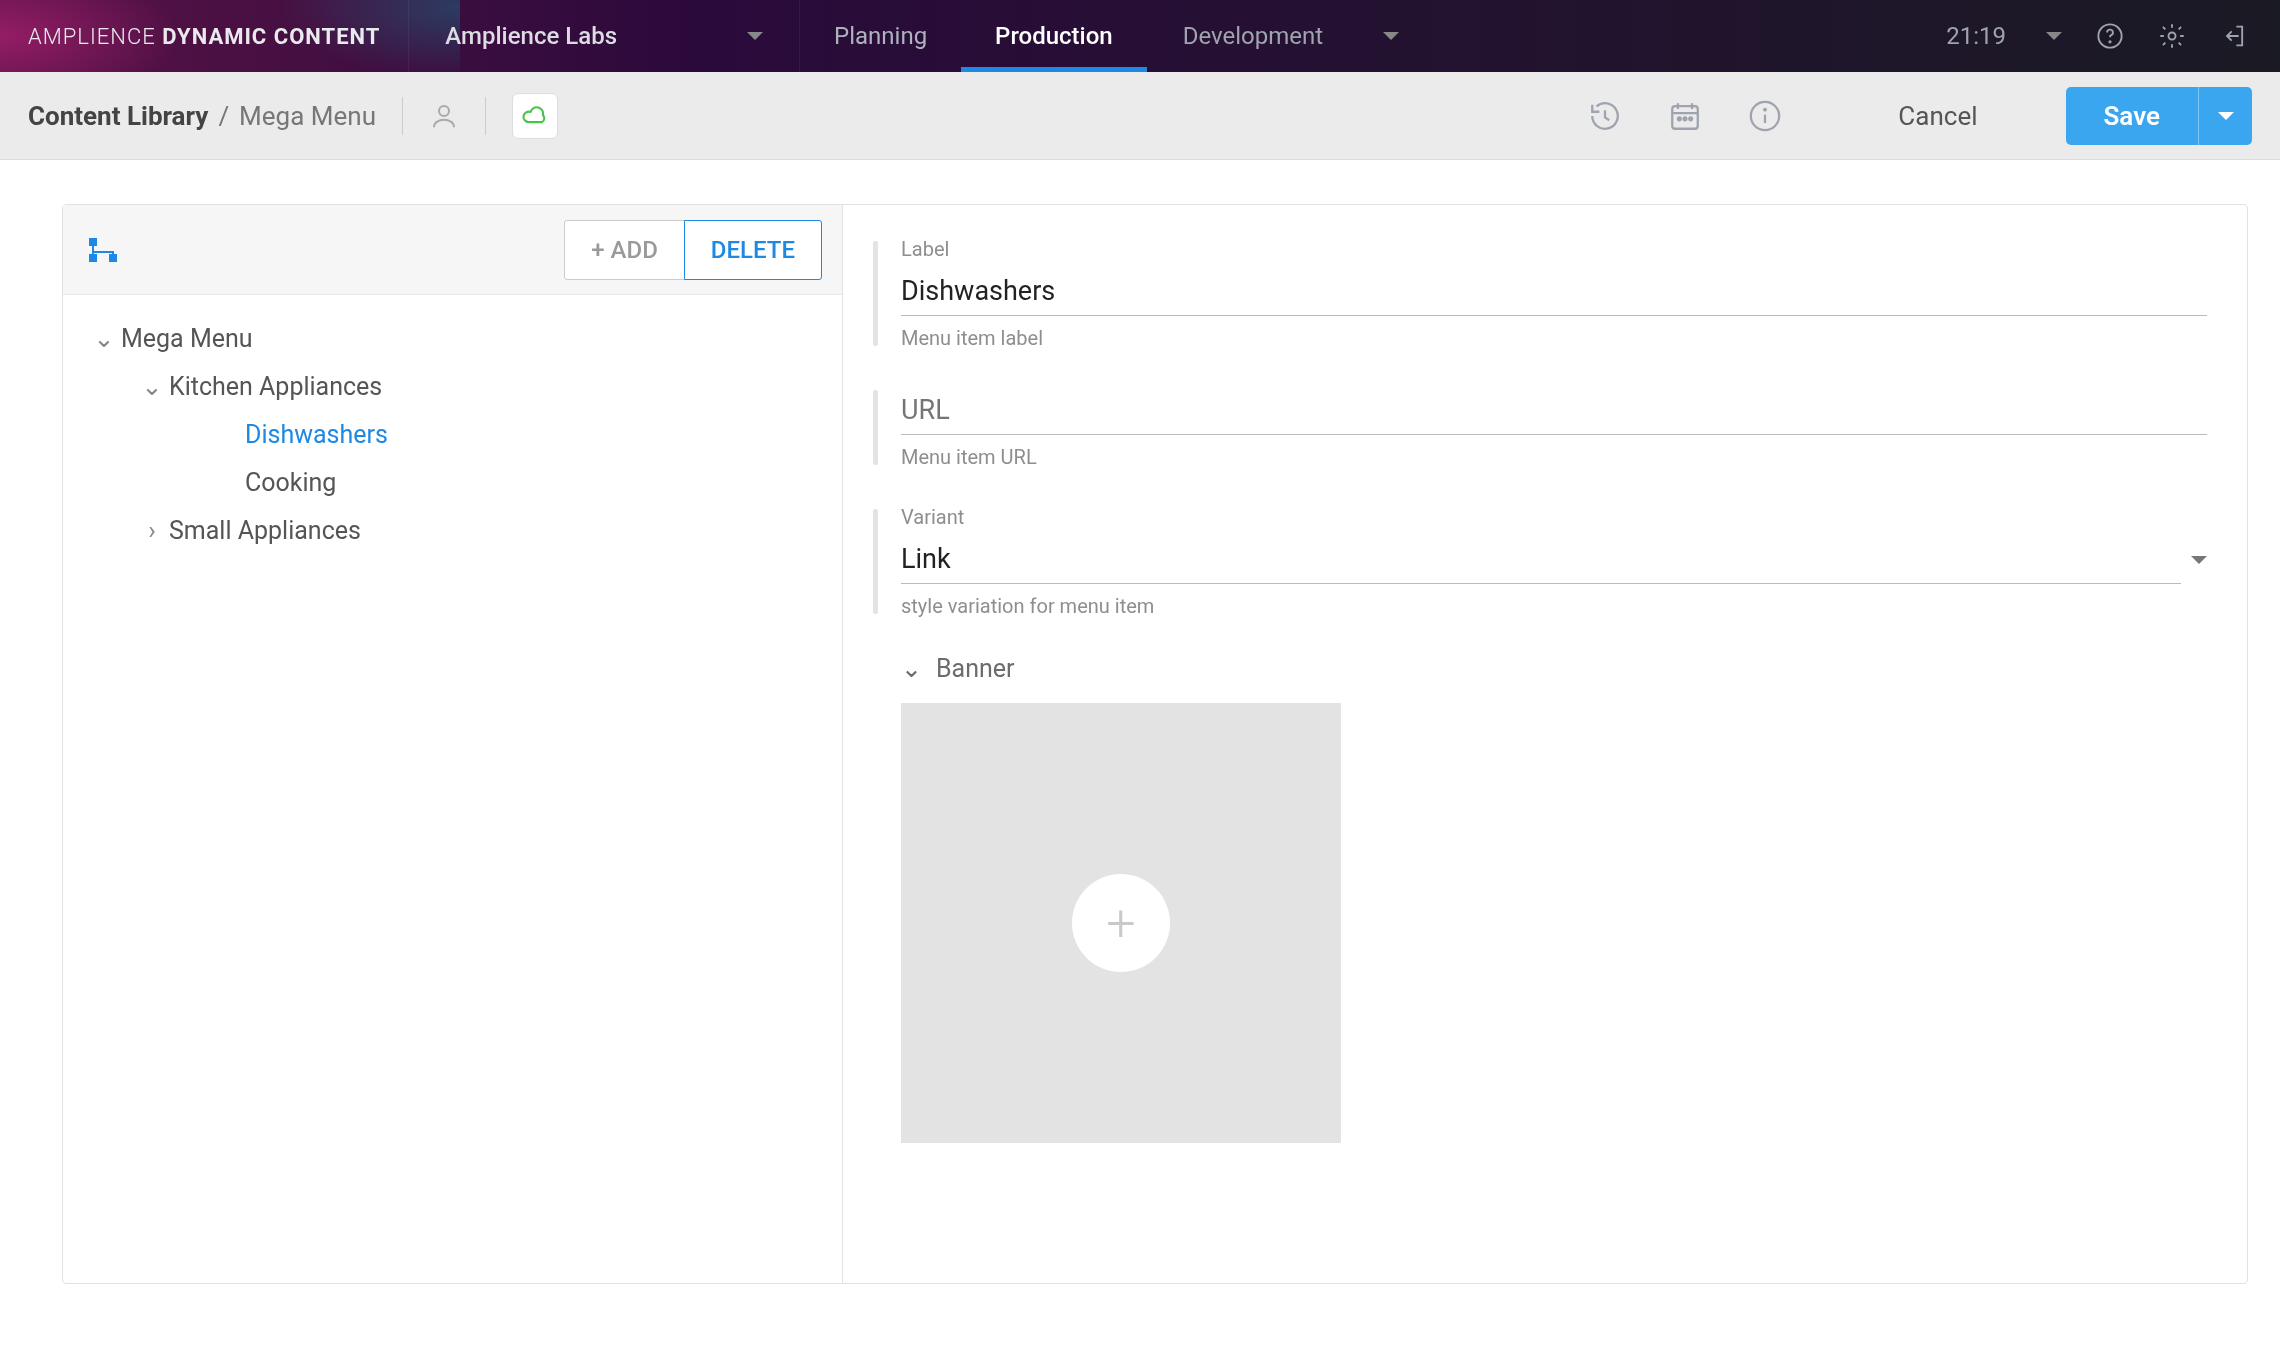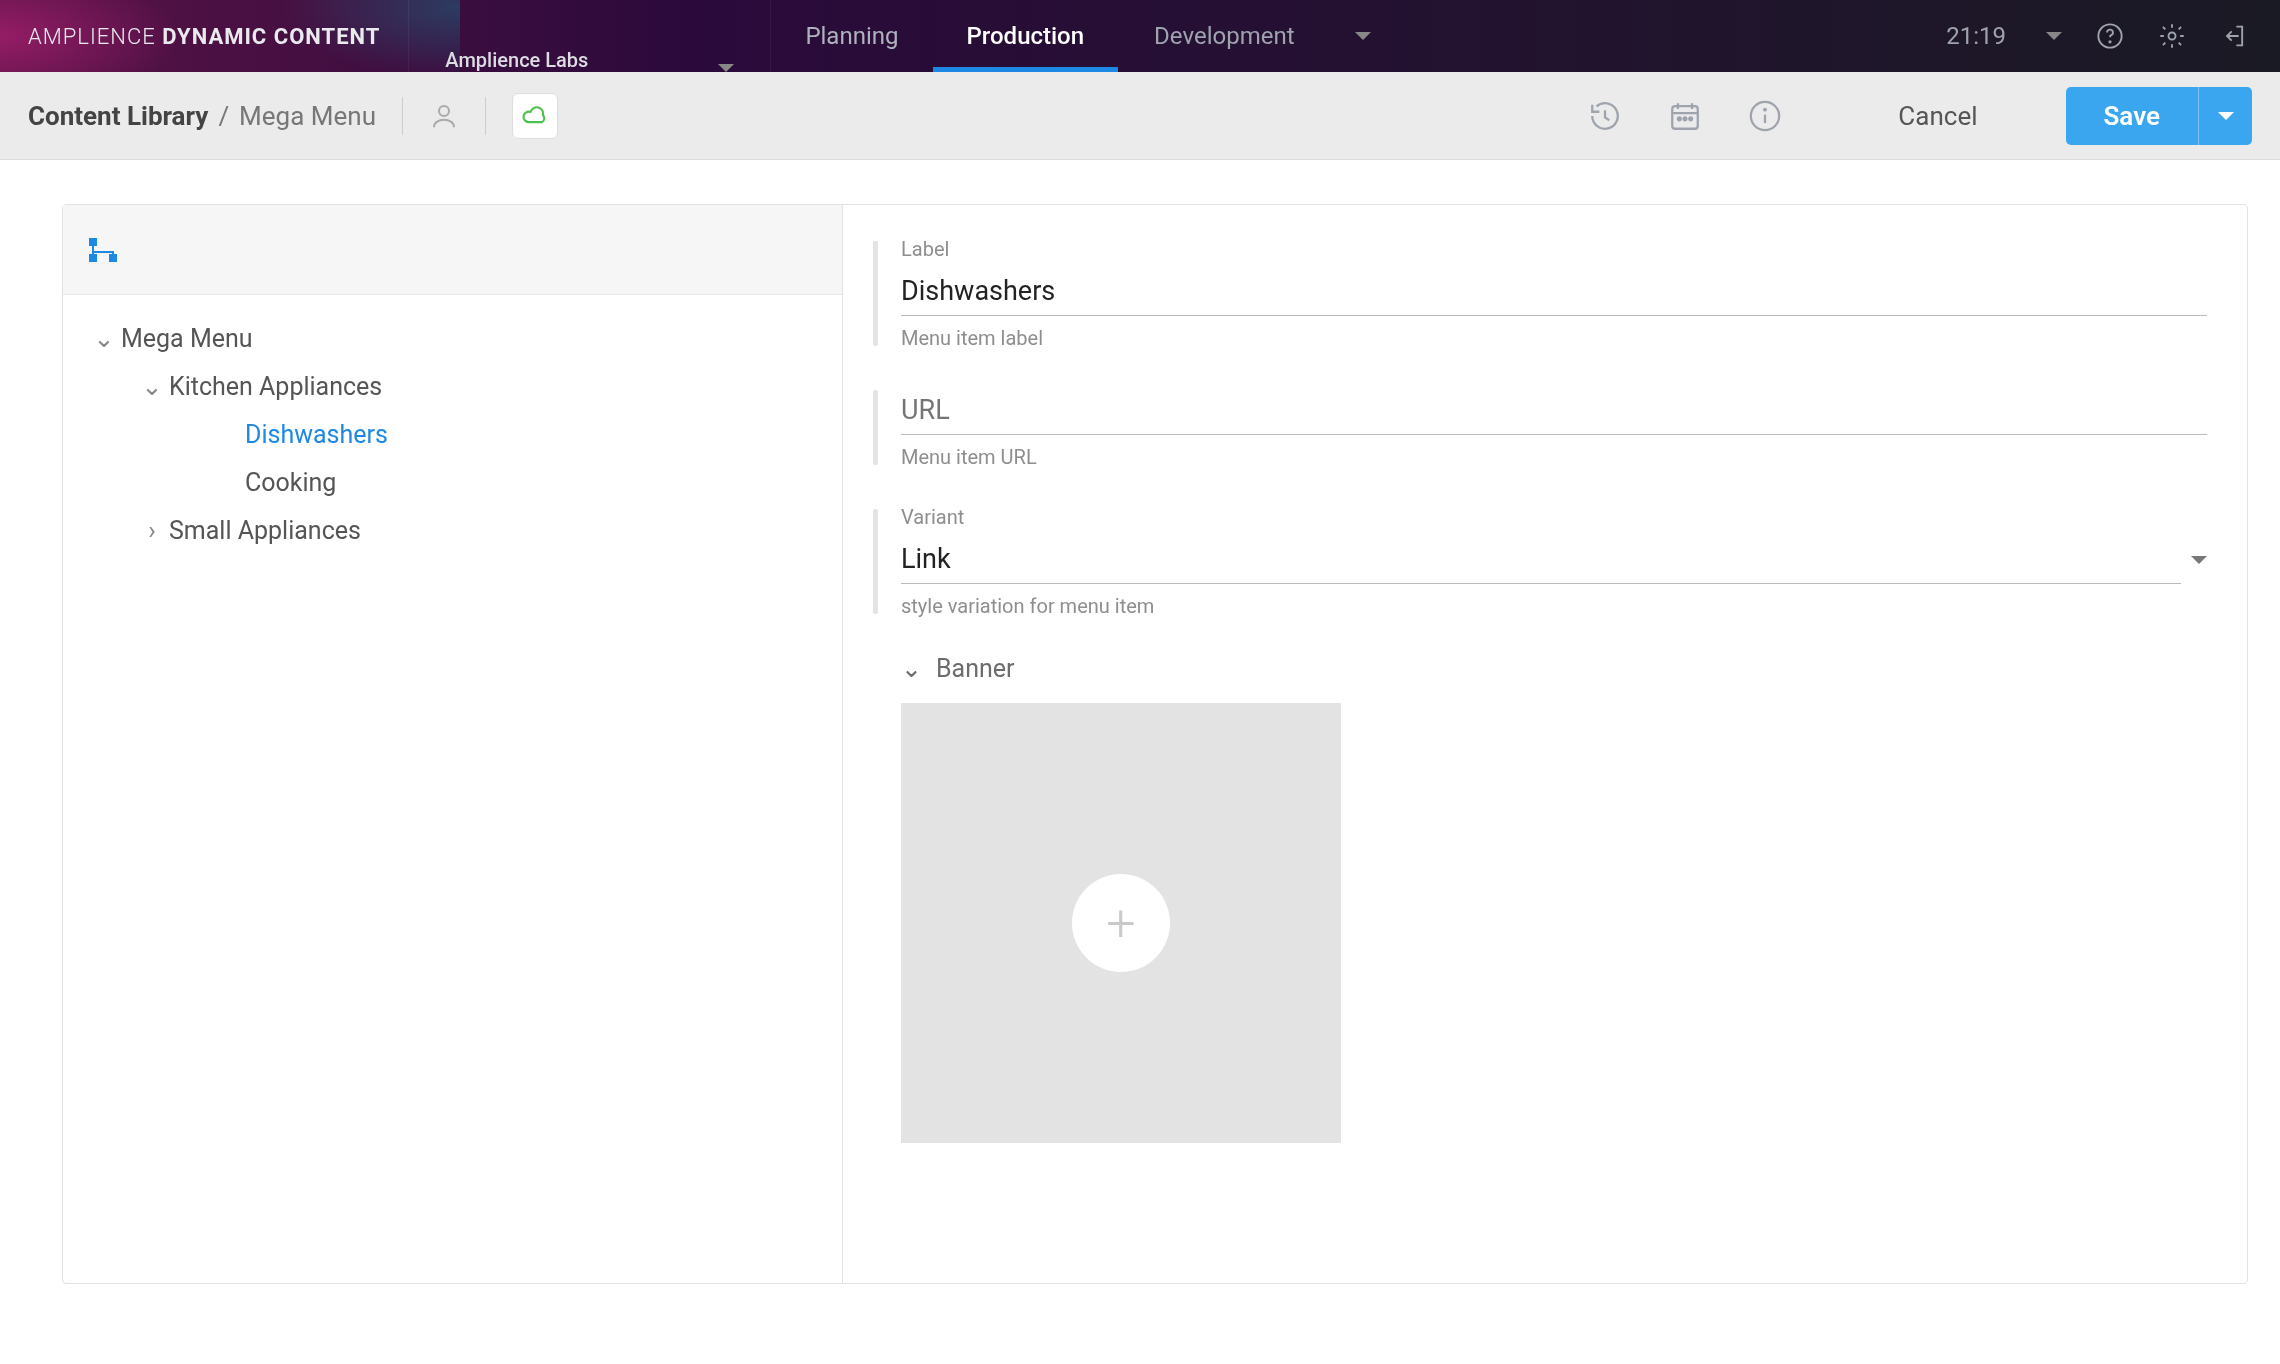--- a/index.html
+++ b/index.html
@@ -23,23 +23,23 @@
     width: 460px; height: 72px;
     background:
       radial-gradient(ellipse 300px 120px at 0% 50%, rgba(220,40,140,0.45), transparent 60%),
       radial-gradient(ellipse 300px 120px at 100% 10%, rgba(0,200,200,0.25), transparent 60%);
     pointer-events: none;
   }
   .brand { padding: 0 28px; font-size: 22px; letter-spacing: 1px; position: relative; z-index:1; white-space: nowrap; }
   .brand .light { font-weight: 300; }
   .brand .bold  { font-weight: 700; }
   .hub-select {
-    display: flex; align-items: flex-end; height: 100%;
+    display: flex; align-items: center; height: 100%;
     padding: 0 36px 0 36px;
-    font-size: 20px; font-weight: 500; color: #dcdce2;
+    font-size: 24px; font-weight: 500; color: #dcdce2;
     gap: 130px;
     cursor: pointer;
     border-left: 1px solid rgba(255,255,255,0.06);
     border-right: 1px solid rgba(255,255,255,0.06);
     position: relative; z-index:1;
   }
   .chev-down {
     width: 0; height: 0;
     border-left: 8px solid transparent;
     border-right: 8px solid transparent;
@@ -272,20 +272,24 @@
       <div class="tree-toolbar">
         <span class="tree-icon">
           <svg viewBox="0 0 32 28">
               <rect x="2" y="2" width="8" height="8" fill="#1e88e5"></rect>
               <rect x="2" y="18" width="8" height="8" fill="#1e88e5"></rect>
               <rect x="22" y="18" width="8" height="8" fill="#1e88e5"></rect>
               <path d="M6 10v6h20v2M6 16v2" stroke="#1e88e5" stroke-width="2" fill="none"></path>
             </svg>
         </span>
         <div class="tree-spacer"></div>
+        <div class="btn-group">
+          <button class="btn add">+ ADD</button>
+          <button class="btn delete">DELETE</button>
+        </div>
       </div>
       <div class="tree">
         <ul>
           <li>
             <div class="tn lvl0">
               <span class="caret">⌄</span>
               <span>Mega Menu</span>
             </div>
             <ul>
               <li>

